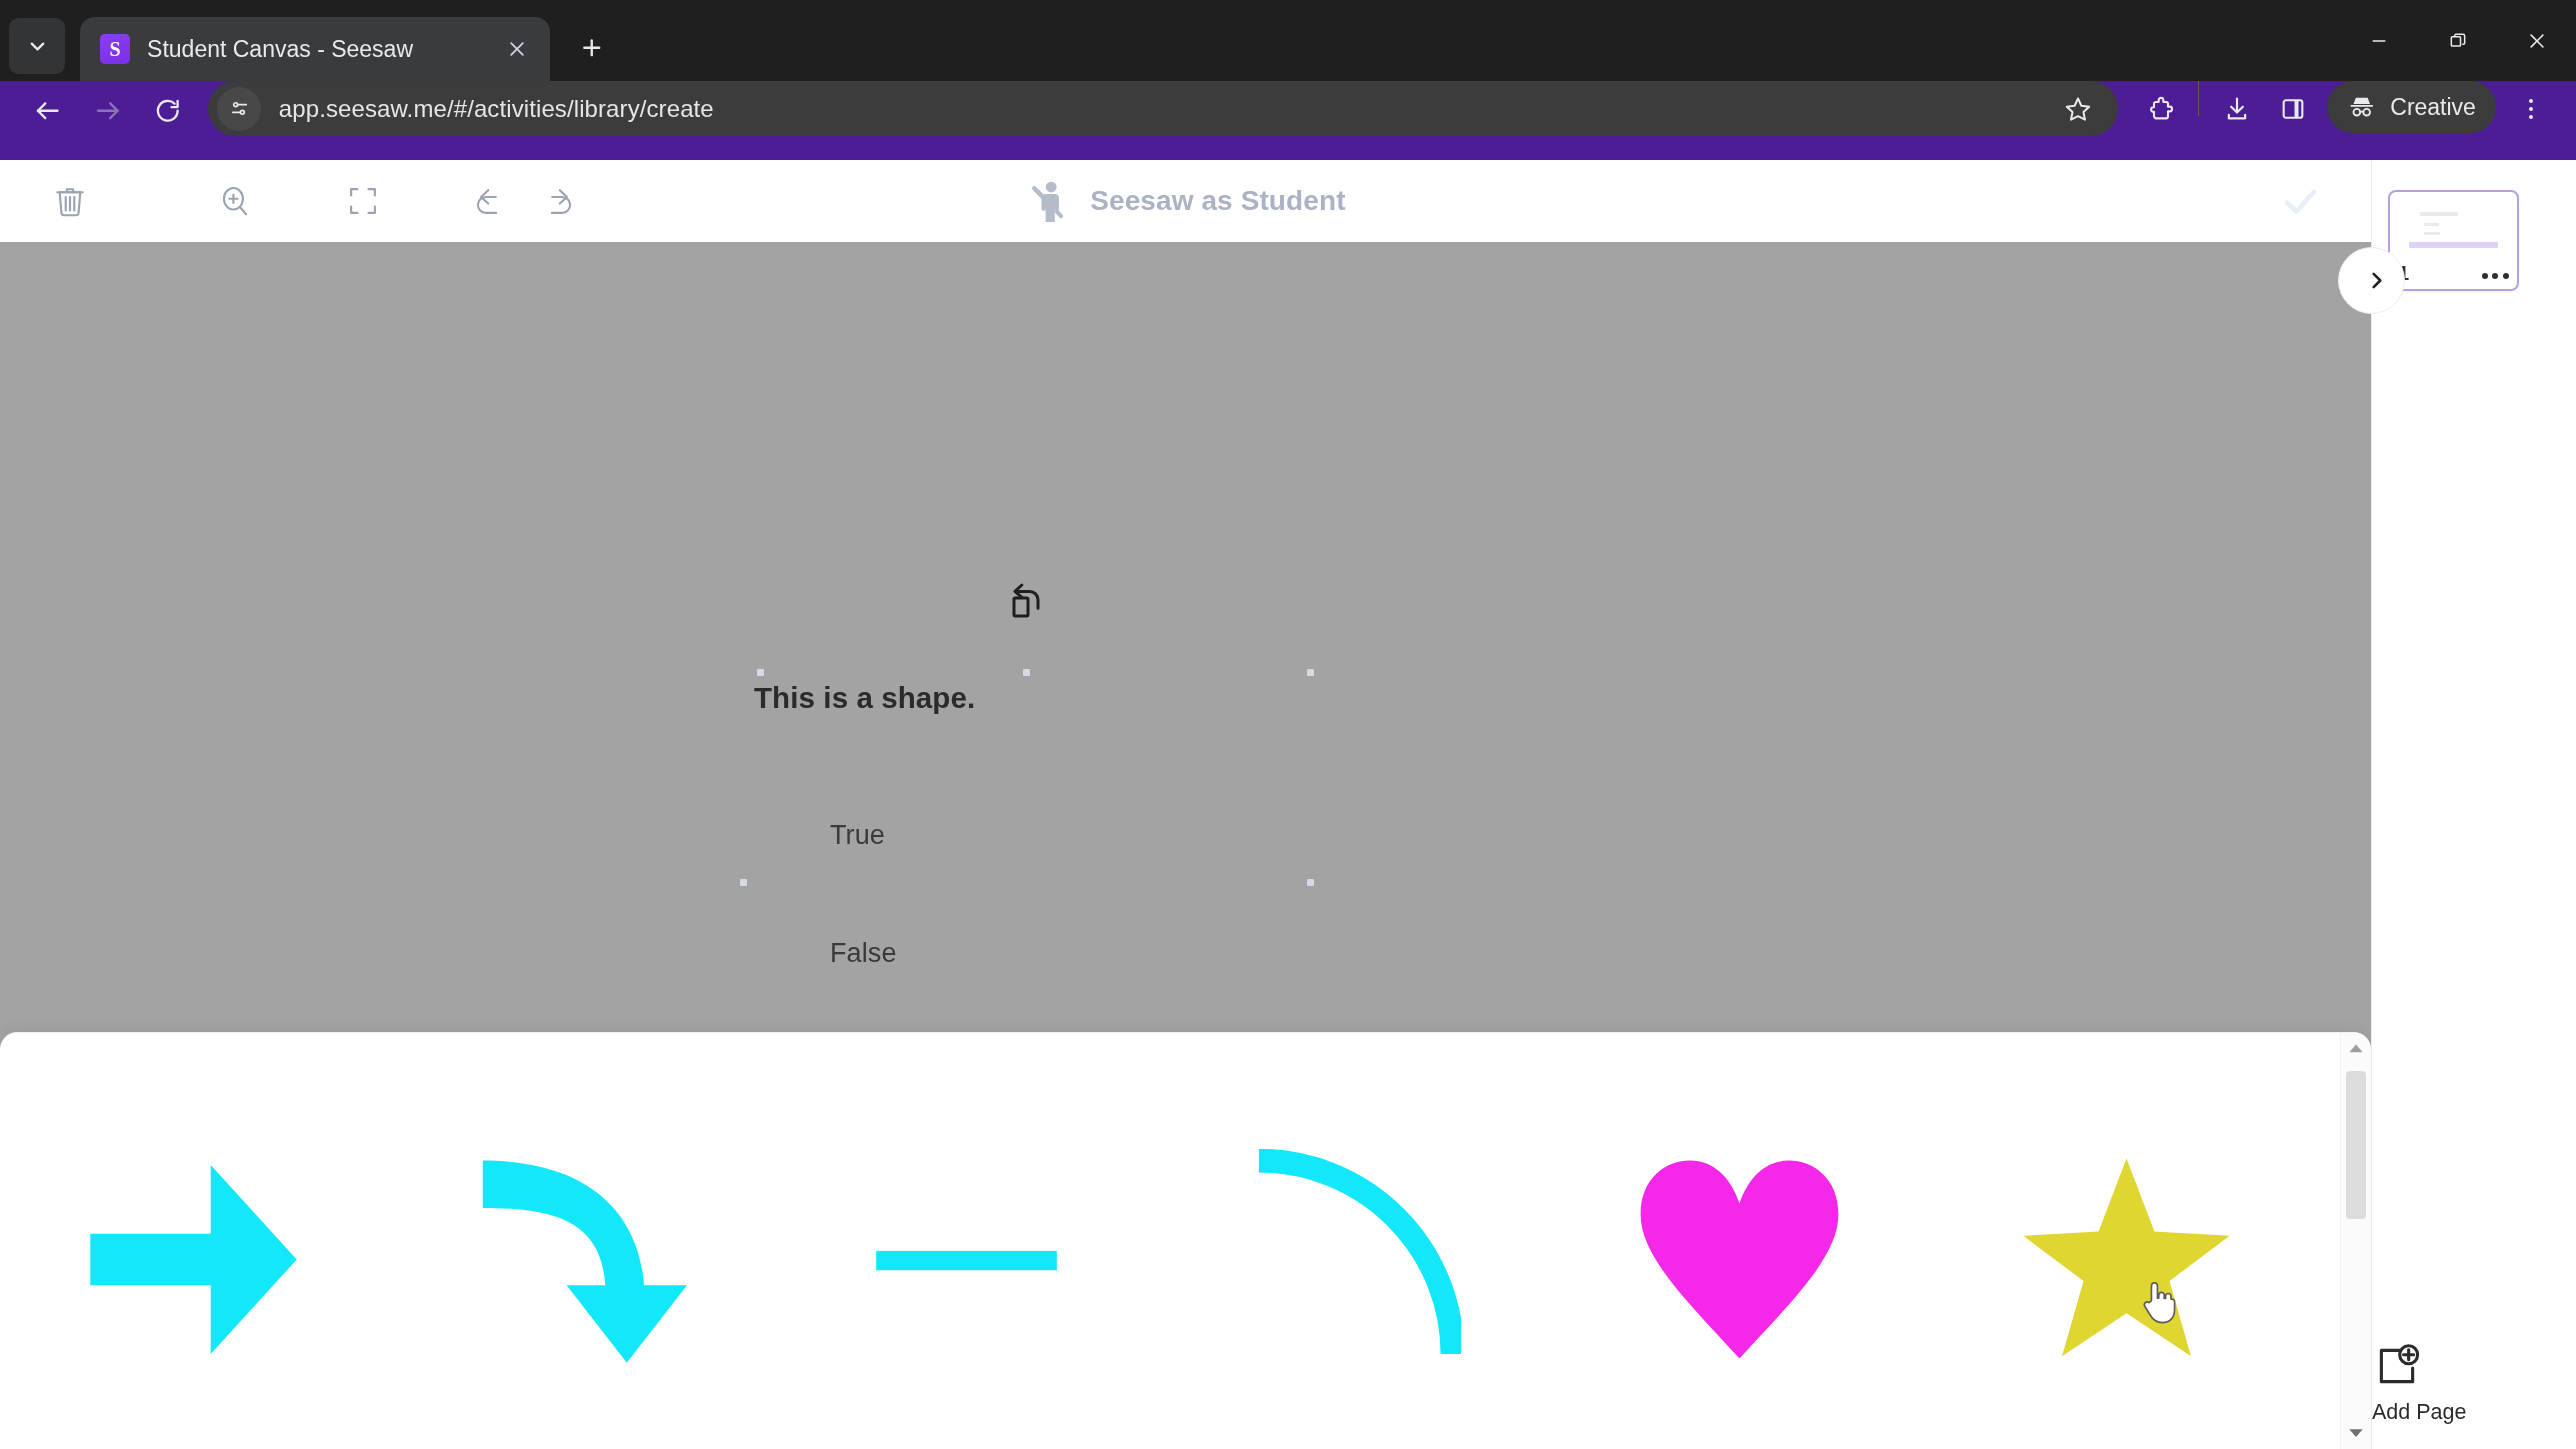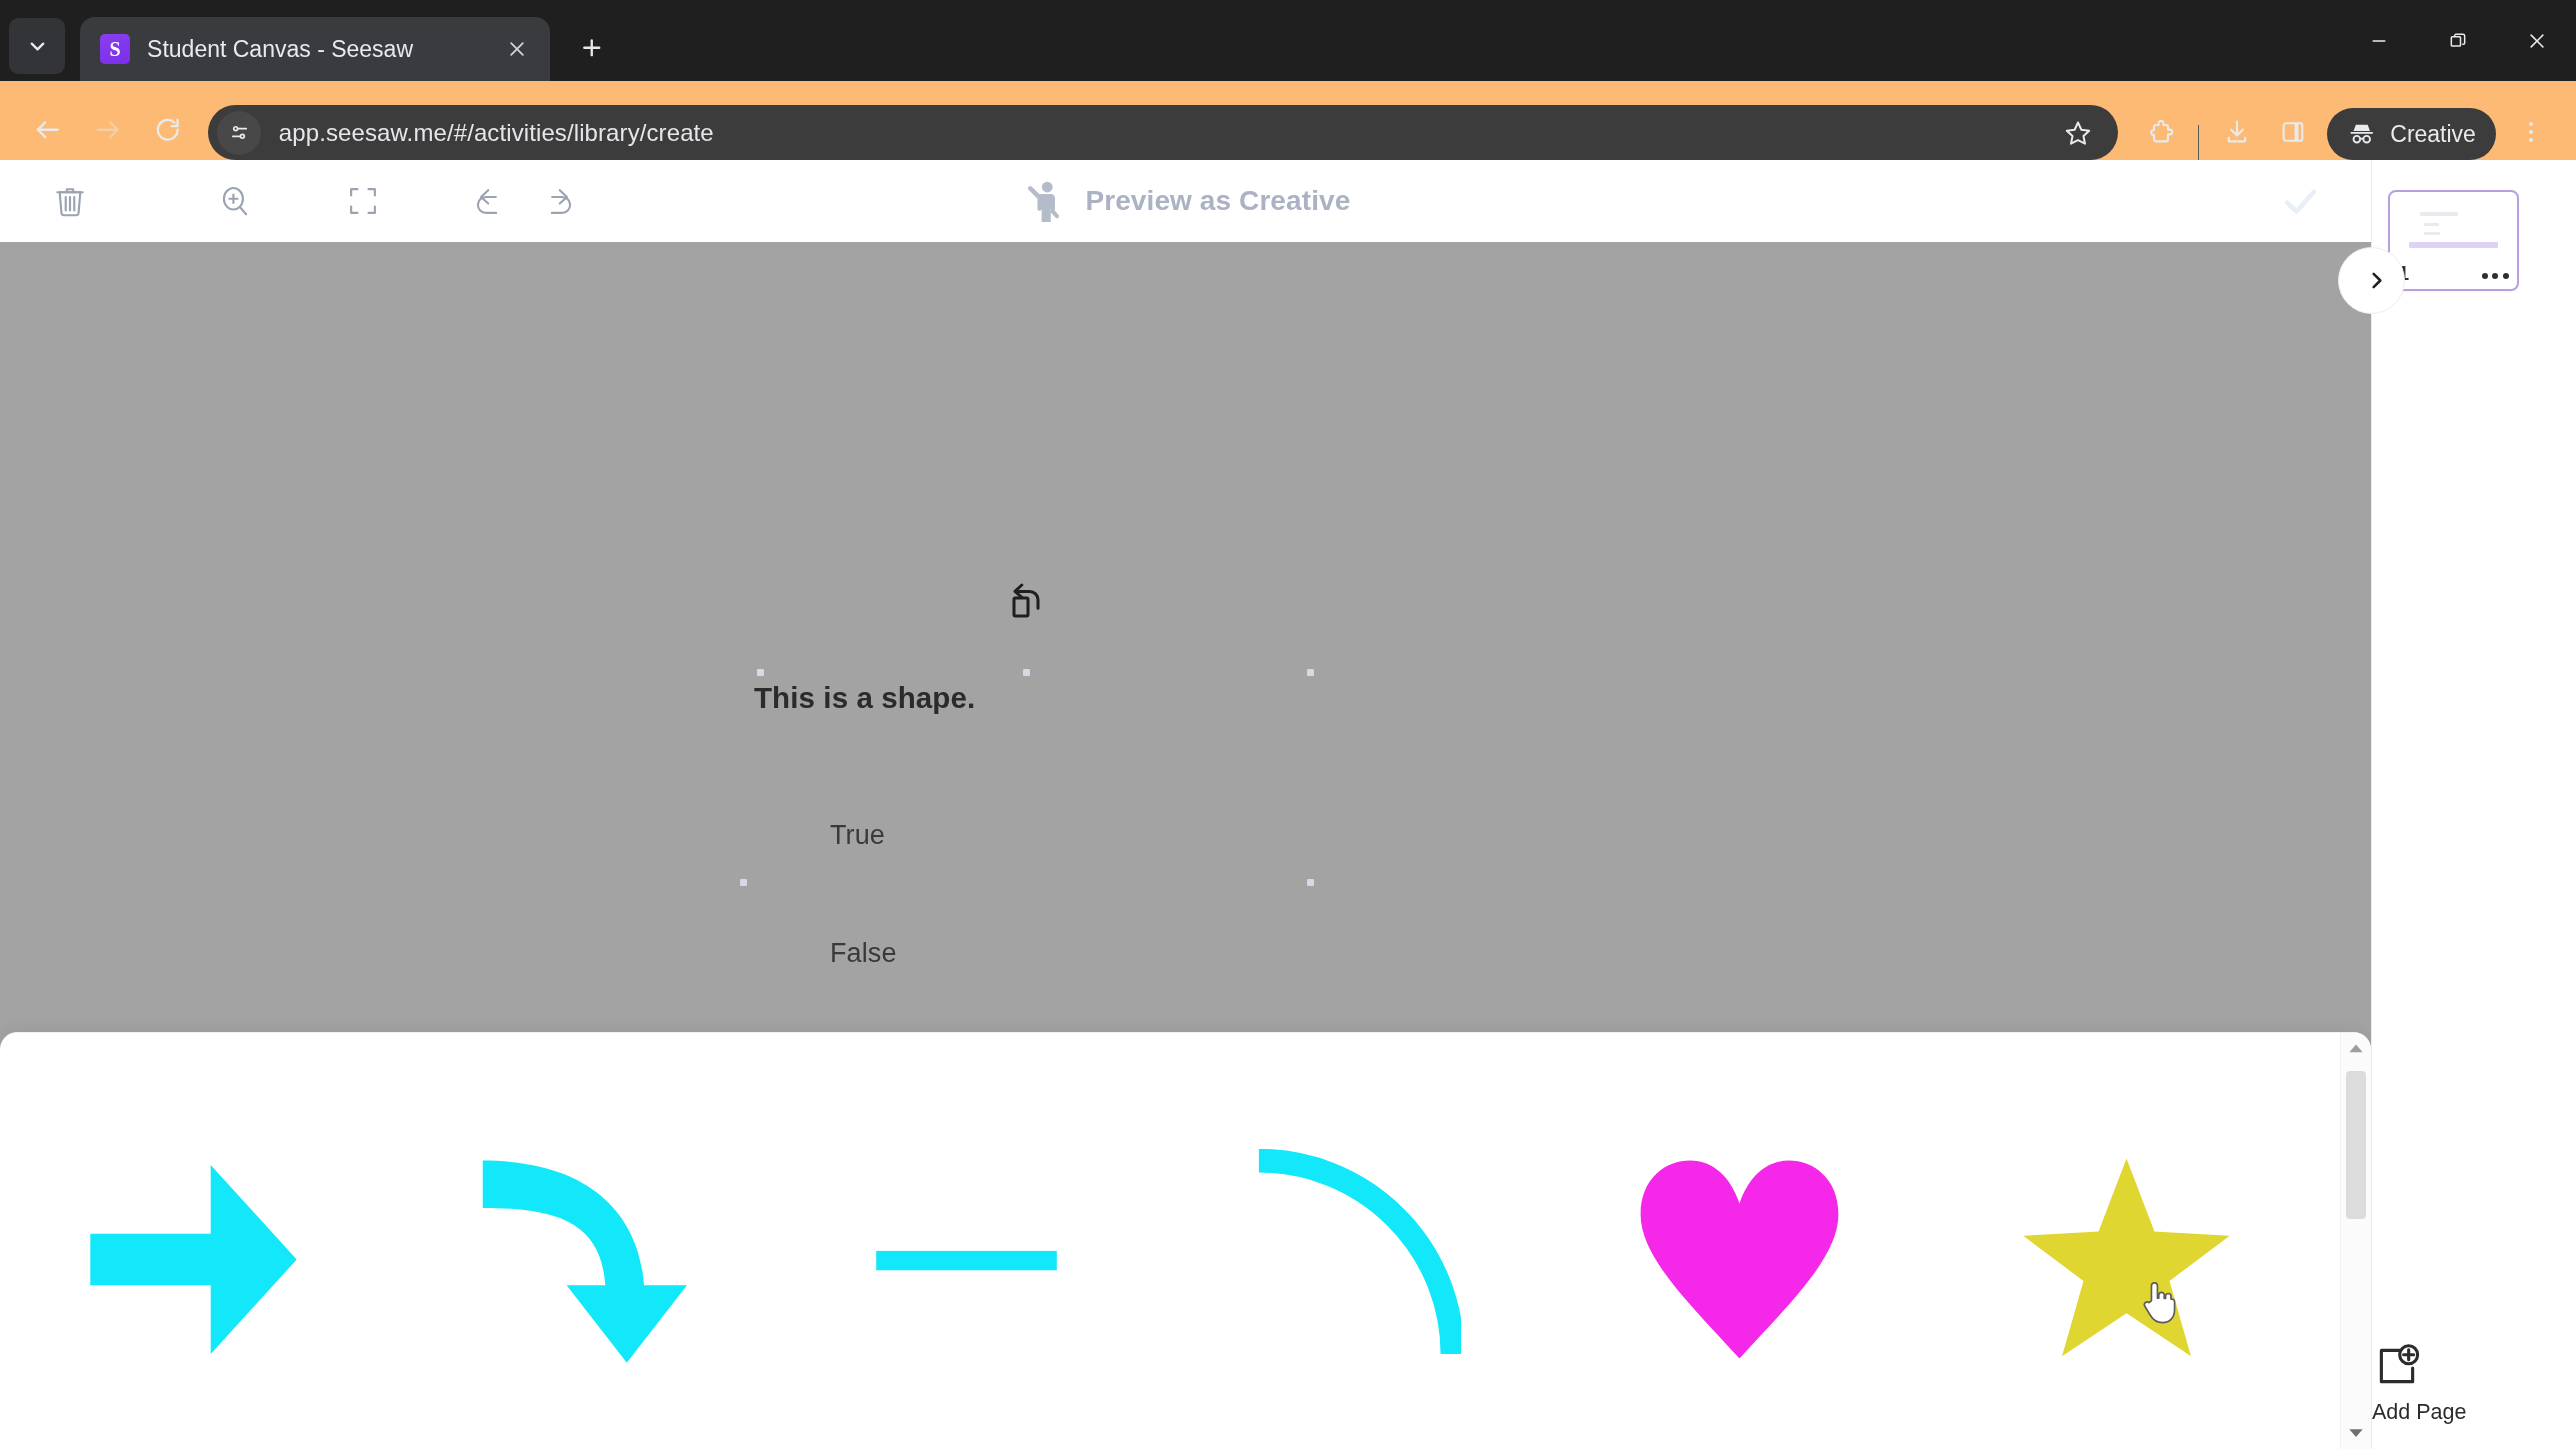--- a/index.html
+++ b/index.html
@@ -56,22 +56,22 @@
   .win-controls {
     position: absolute; right: 0; top: 0; height: 81px; display: flex;
   }
   .win-btn {
     width: 79px; height: 100%;
     display: flex; align-items: center; justify-content: center; cursor: pointer;
   }
   .win-btn svg { width: 20px; height: 20px; }
 
   .toolbar {
-    height: 79px; background: #fdba74;
-    display: flex; align-items: flex-end; padding: 0 17.4px;
+    height: 79px; background: #4c1d95;
+    display: flex; align-items: flex-start; padding: 0 17.4px;
   }
   .nav-btn {
     width: 60px; height: 60px; border-radius: 50%; flex: none;
     display: flex; align-items: center; justify-content: center; cursor: pointer;
   }
   .nav-btn svg { width: 29.5px; height: 29.5px; }
   .nav-btn.disabled svg { opacity: 0.42; }
 
   .omnibox {
     flex: 1; height: 55px; background: #3c3c3c; border-radius: 28px;
@@ -450,21 +450,21 @@
             </svg>
         </div>
 
         <div class="preview-label">
           <svg viewBox="0 0 24 24" fill="#b4bcca">
             <circle cx="12.6" cy="5.3" r="2.6"></circle>
             <path d="M10.2 8.6h4.2c1.1 0 1.9.9 1.9 2v5.1c0 .5-.4 1-1 1s-1-.5-1-1v6.4h-4.4V15.7c0 .5-.4 1-1 1s-1-.5-1-1v-5.1c0-1.1.9-2 1.9-2z"></path>
             <path d="M10.4 10.2 5.2 5.1a1.1 1.1 0 0 0-1.6 1.5l5.3 5.3z"></path>
             <path d="M15.3 15.6l2.6 2.9a1 1 0 1 1-1.5 1.3l-2.4-2.7z"></path>
           </svg>
-          <span>Preview as Creative</span>
+          <span>Seesaw as Student</span>
         </div>
 
         <div class="at-check">
           <svg viewBox="0 0 24 24" fill="none" stroke="#eaeff7" stroke-width="2.6" stroke-linecap="round" stroke-linejoin="round">
               <polyline points="4.5 12.6 9.8 17.6 19.5 6.6"></polyline>
             </svg>
         </div>
       </div>
 
       <div class="canvas-area">

